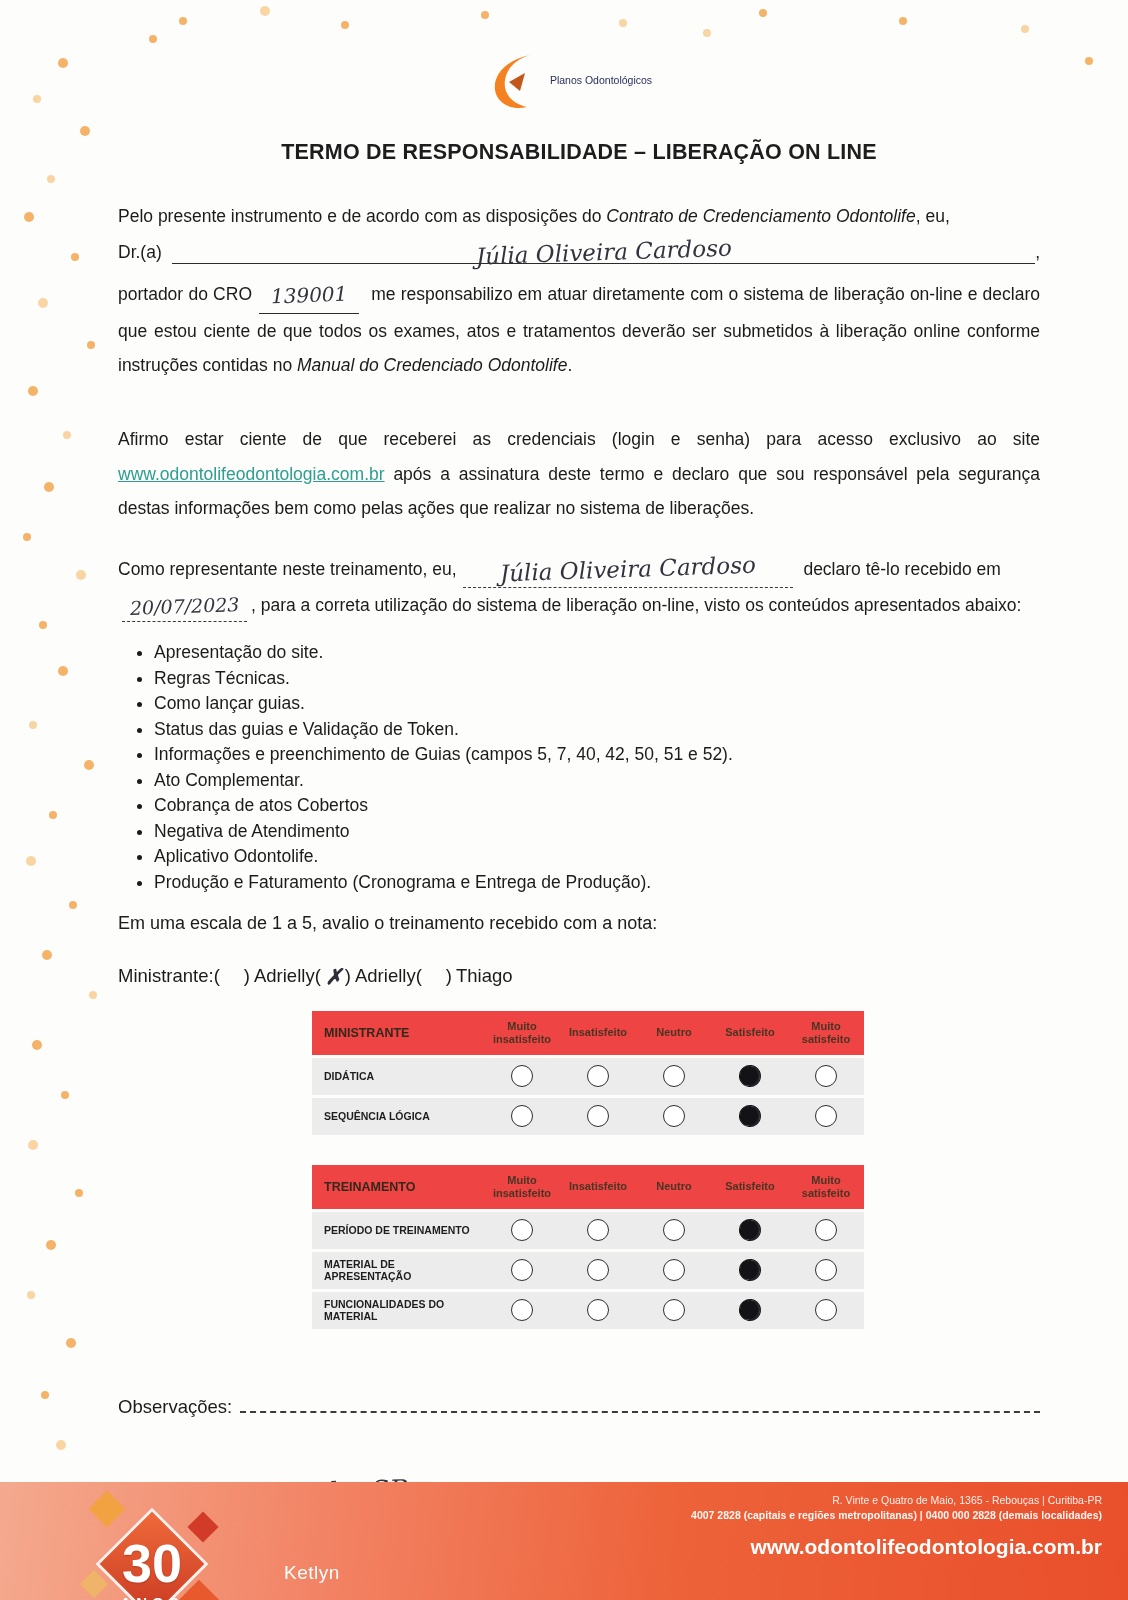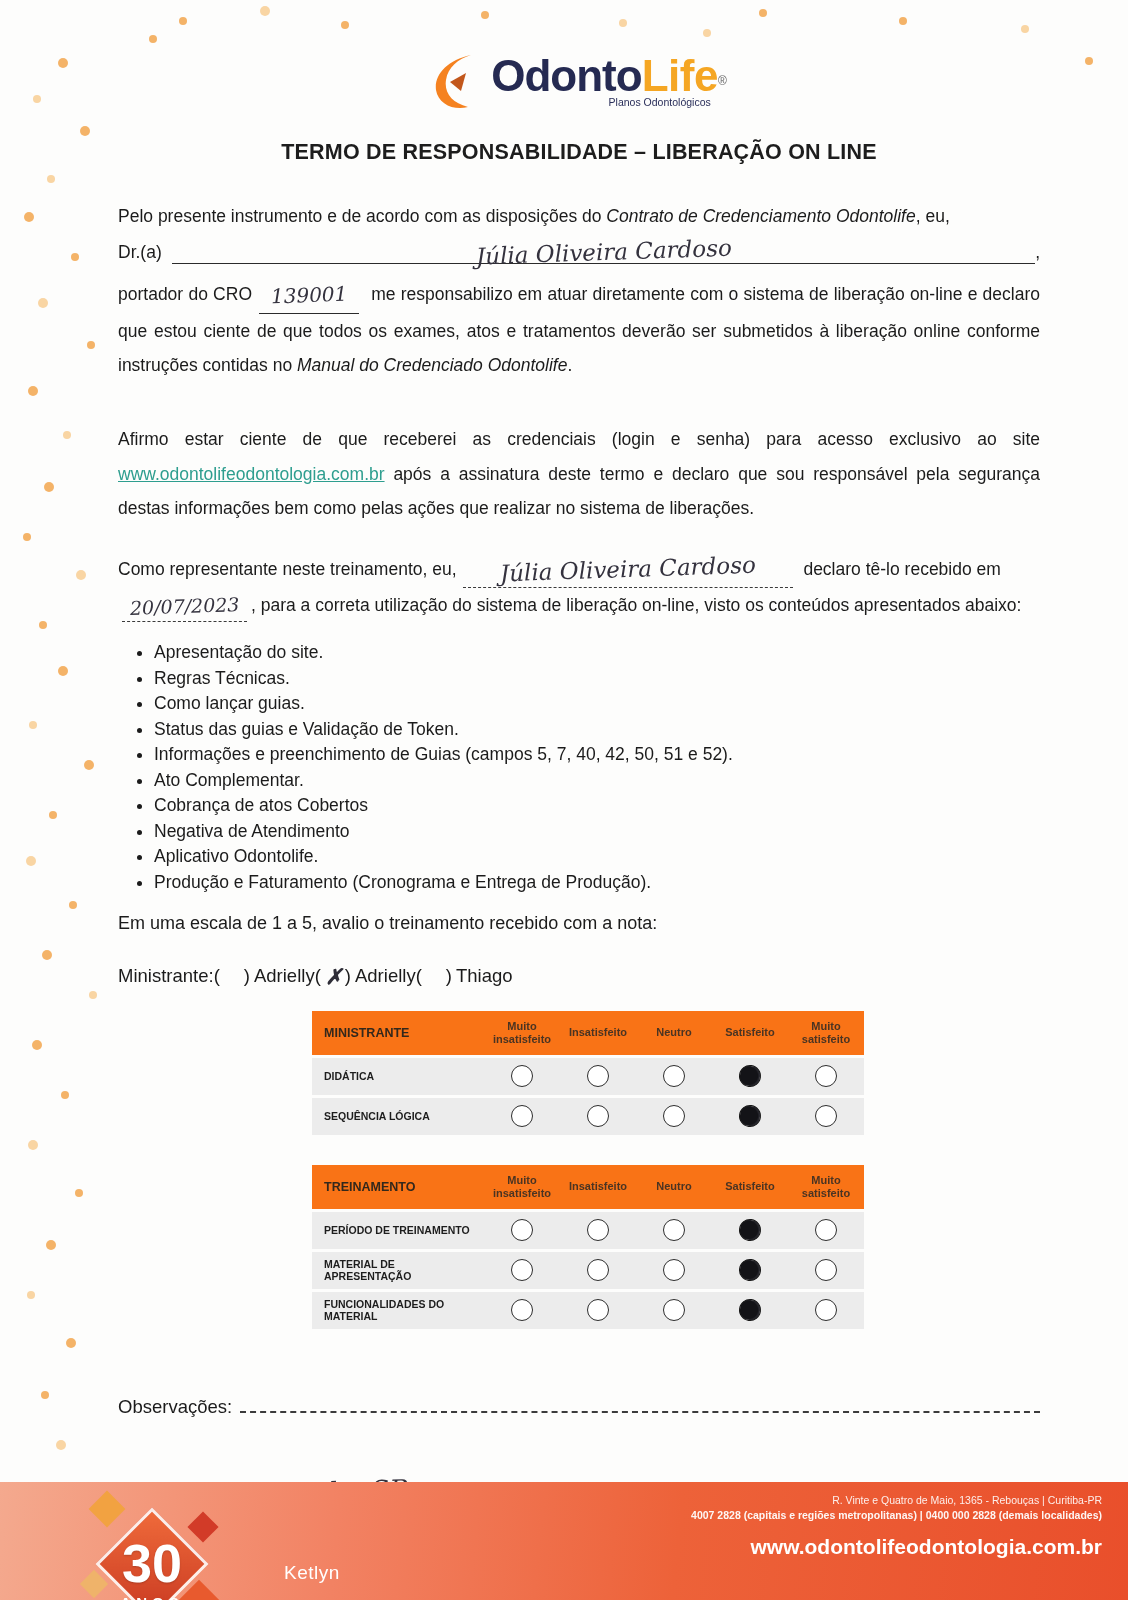--- a/index.html
+++ b/index.html
@@ -79,21 +79,21 @@
 
   .scale-line { margin-top:20px; font-size:18px; }
 
   .ministrante { margin-top:28px; font-size:18.5px; display:flex; align-items:baseline; }
   .min-opt { display:inline-flex; align-items:baseline; gap:4px; }
   .min-mark { width:16px; display:inline-block; text-align:center; font-size:21px; font-weight:bold; color:#2f2e38; }
 
   .rtable { width:552px; margin-left:194px; }
   .t1 { margin-top:24px; }
   .t2 { margin-top:30px; }
-  .rt-head { display:grid; grid-template-columns:172px repeat(5,1fr); background:#f97316; min-height:44px; align-items:center; }
+  .rt-head { display:grid; grid-template-columns:172px repeat(5,1fr); background:#ef4444; min-height:44px; align-items:center; }
   .rt-hlabel { font-size:12.5px; font-weight:bold; padding-left:12px; color:#33281c; }
   .rt-hopt { font-size:11px; font-weight:bold; color:#4a3423; text-align:center; line-height:1.2; padding:3px 6px; }
   .rt-row { display:grid; grid-template-columns:172px repeat(5,1fr); background:#ececec; min-height:37px; align-items:center; margin-top:3px; }
   .rt-rlabel { font-size:10.5px; font-weight:bold; padding-left:12px; color:#1d1d1d; }
   .rt-cell { display:flex; justify-content:center; cursor:pointer; }
   .circle { width:22px; height:22px; border:1.7px solid #2e2e2e; border-radius:50%; background:#fff; }
   .circle.marked {
     background:radial-gradient(circle at 45% 50%, #131317 58%, #3c3c46 78%, #17171c 100%);
     border-color:#161616; transform:rotate(8deg);
   }
@@ -148,23 +148,20 @@
   <span class="dots" data-name="decorative-dots"></span>
 
   <div class="content">
 
     <div class="logo-row" data-name="odontolife-logo">
       <svg width="52" height="58" viewBox="0 0 52 58" data-name="odontolife-swoosh-icon">
         <path d="M40 3 C16 8 3 23 5 38 C7 52 23 59 37 55 C21 51 13 41 15 28 C17 15 27 7 40 3 Z" fill="#F58220"></path>
         <path d="M19 30 L35 21 L30 39 Z" fill="#C2571B"></path>
       </svg>
       <div class="logo-textwrap">
-        <div class="logo-line">
-          <span class="brand-dark" data-name="brand-odonto">Odonto</span><span class="brand-orange" data-name="brand-life">Life</span><span class="brand-reg" data-name="registered-mark-icon">®</span>
-        </div>
         <div class="logo-tagline" data-name="logo-tagline">Planos Odontológicos</div>
       </div>
     </div>
 
     <h1 class="title" data-name="page-title">TERMO DE RESPONSABILIDADE – LIBERAÇÃO ON LINE</h1>
 
     <p class="para justify mt1" data-name="intro-paragraph">
       <span data-name="intro-text-1">Pelo presente instrumento e de acordo com as disposições do </span><em class="it" data-name="contract-name">Contrato de Credenciamento  Odontolife</em><span data-name="intro-text-2">,  eu,</span>
     </p>
 

